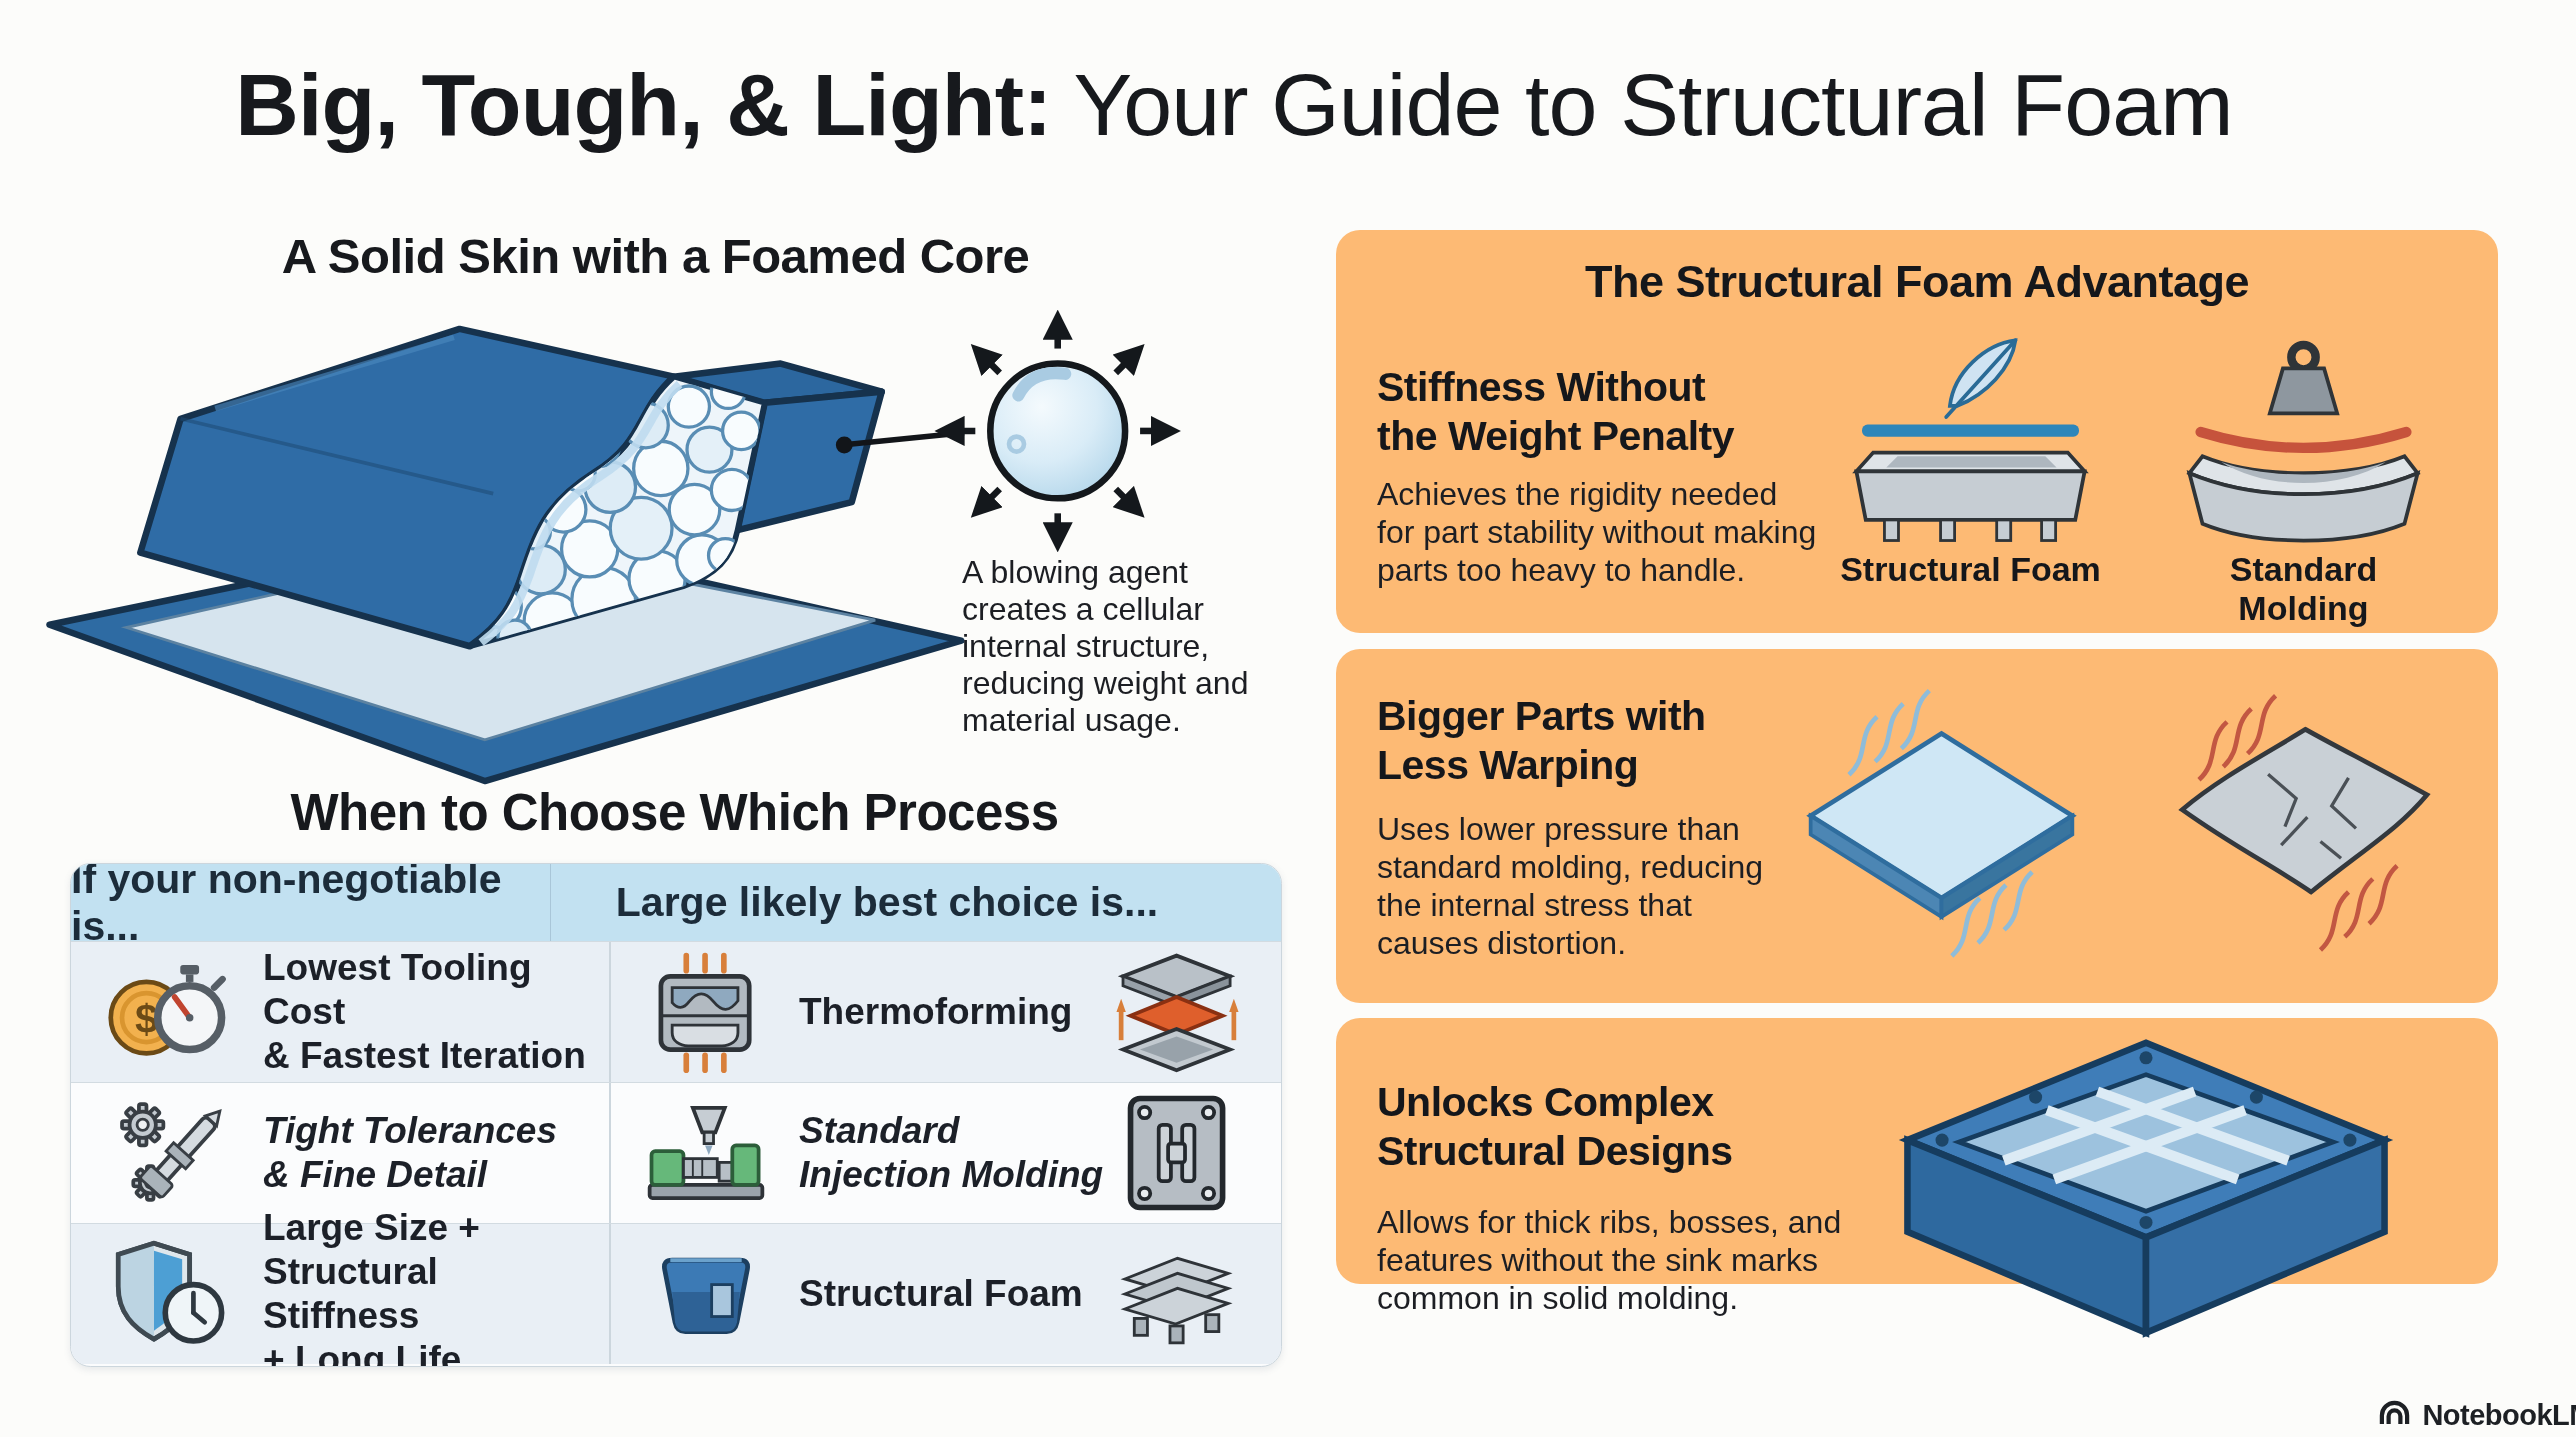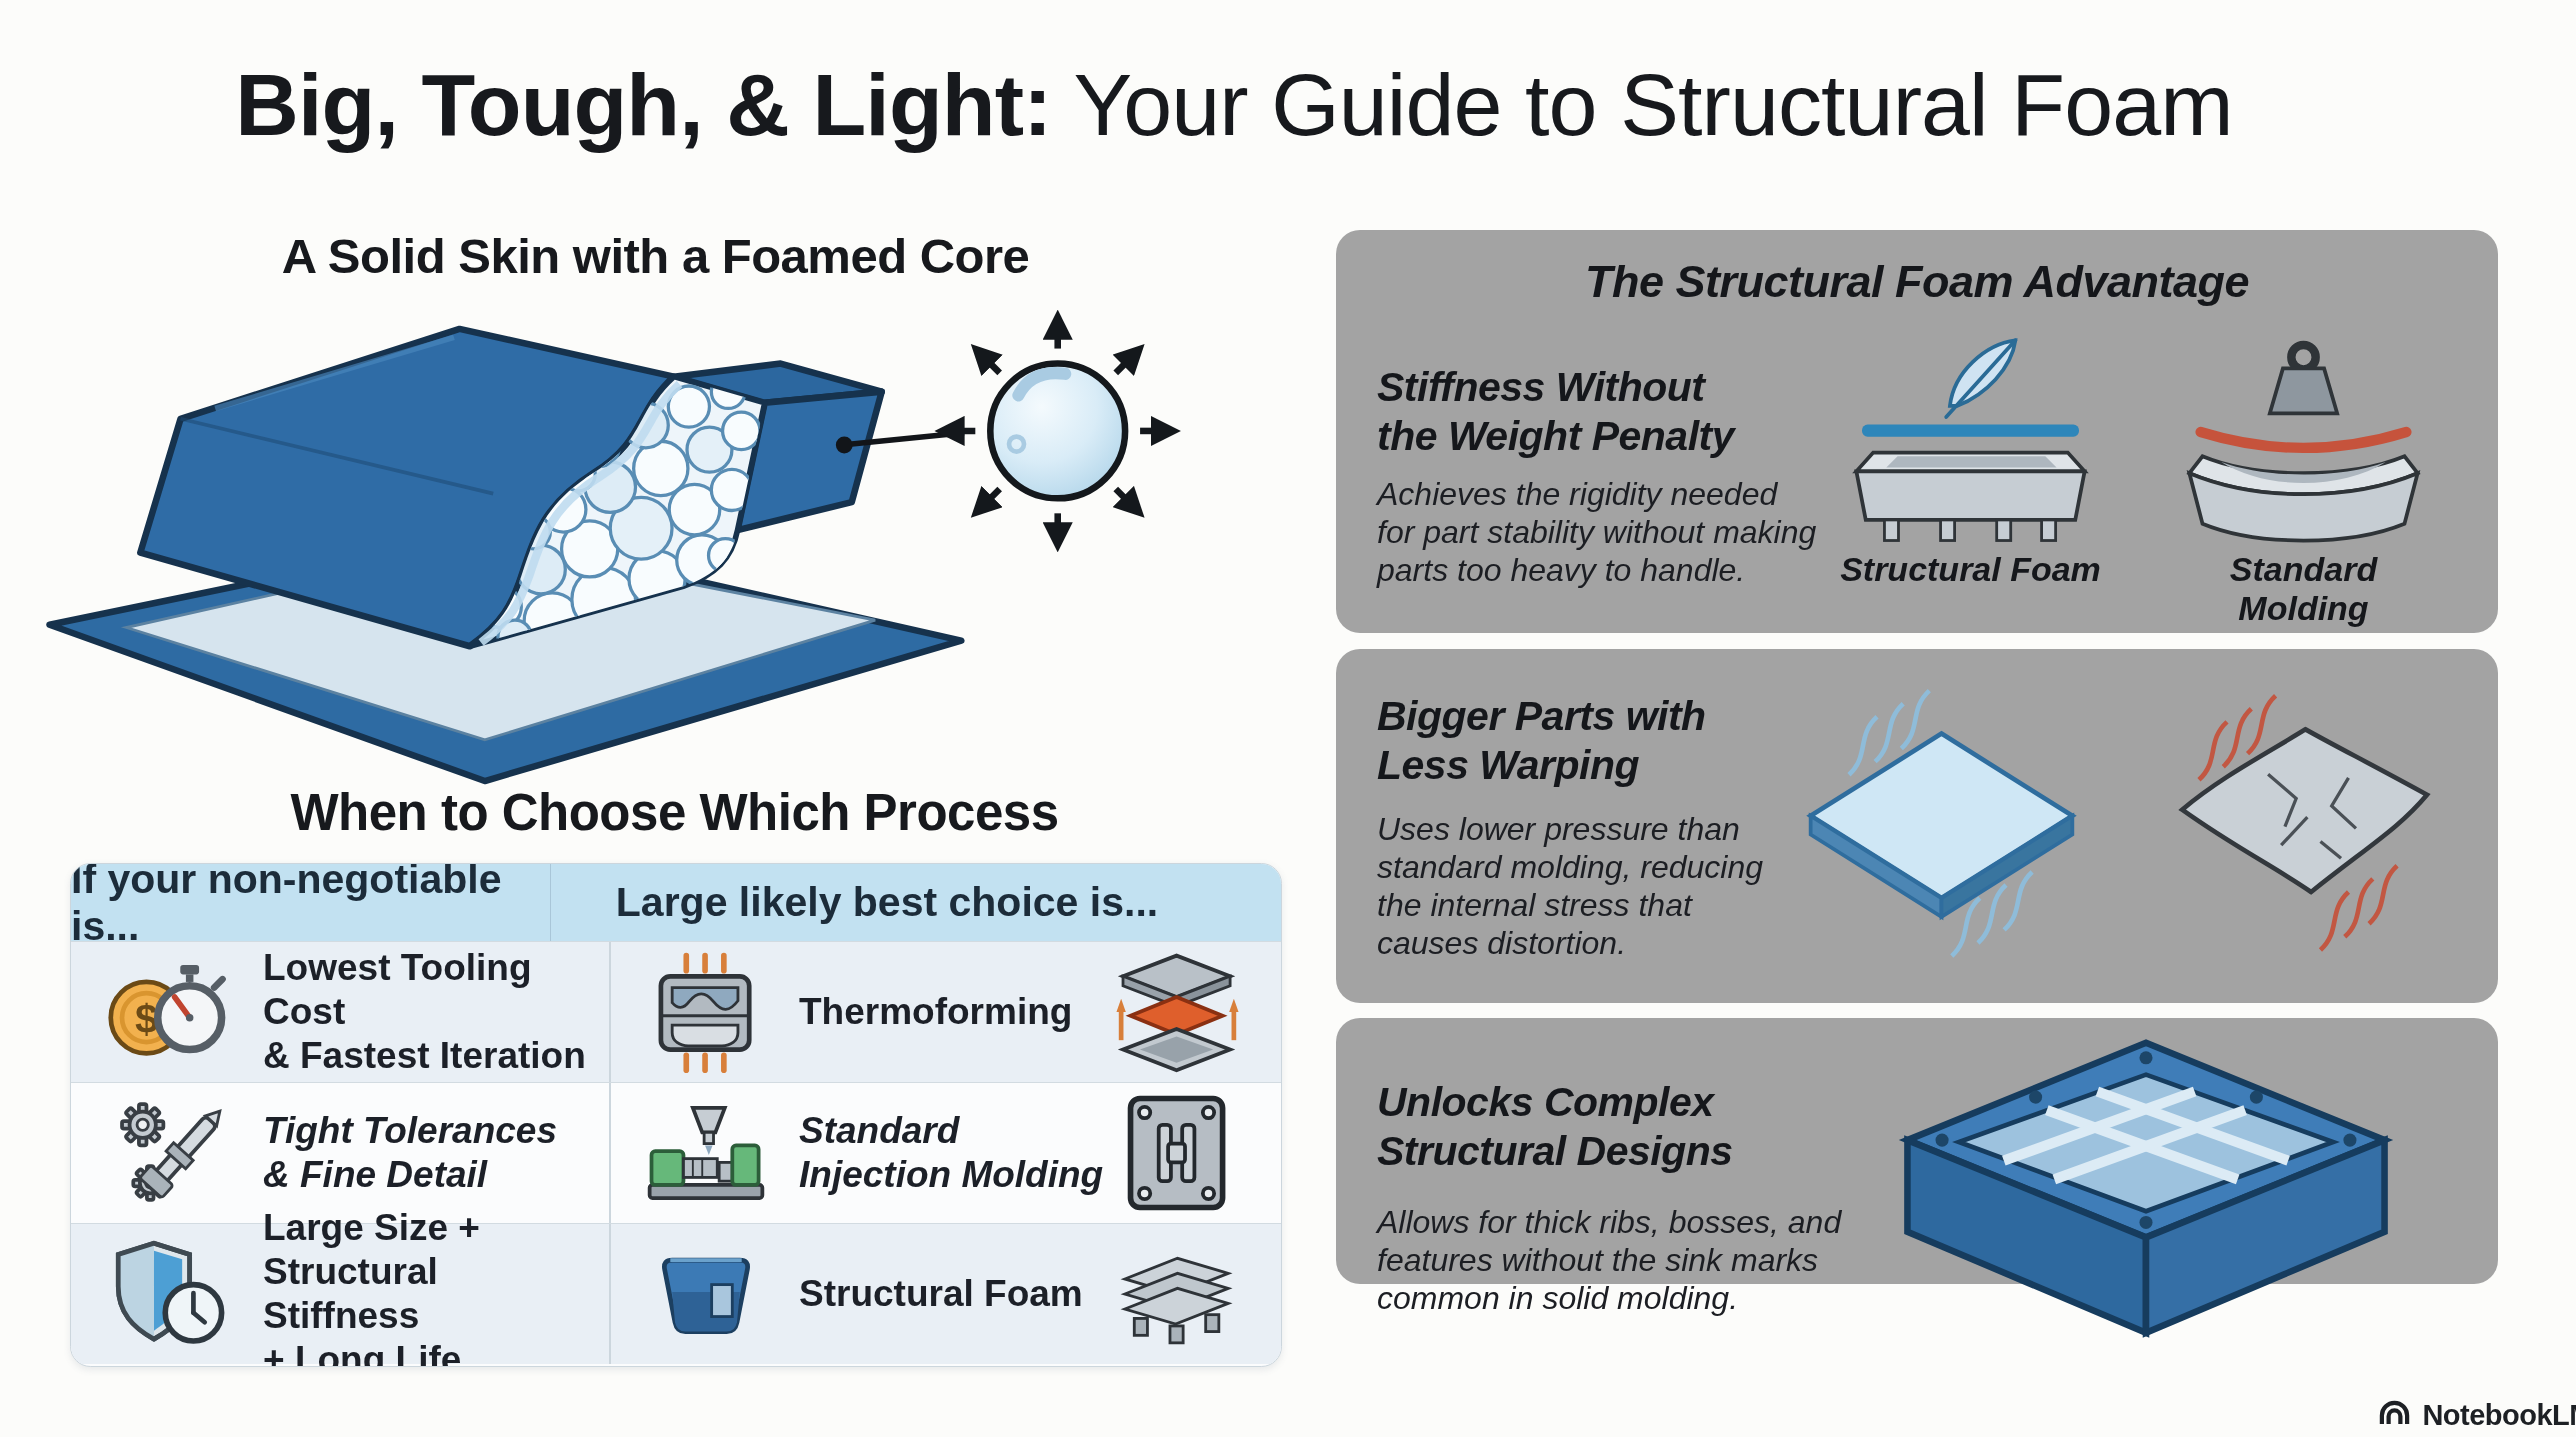--- a/index.html
+++ b/index.html
@@ -37,21 +37,21 @@
   .cell-icon { position:absolute; top:50%; transform:translateY(-50%); }
   .need-icon   { left:36px;  width:124px; height:124px; }
   .choice-icon { left:573px; width:124px; height:124px; }
   .result-icon { left:1041px; width:131px; height:124px; }
   .need-text, .choice-label { position:absolute; top:50%; transform:translateY(-50%);
             font-size:37px; font-weight:bold; line-height:44px; white-space:pre-line; color:#1c2028; }
   .need-text   { left:192px; width:337px; }
   .choice-label{ left:728px; width:309px; }
 
   
-  .card { position:absolute; left:1336px; width:1162px; background:#a3a3a3; border-radius:24px;font-style:italic; }
+  .card { position:absolute; left:1336px; width:1162px; background:#fdba74; border-radius:24px; }
   #card1 { top:230px; height:403px; }
   #card2 { top:649px; height:354px; }
   #card3 { top:1018px; height:266px; }
   #advantage-heading { position:absolute; top:26px; left:0; width:100%; text-align:center;
             font-size:45px; font-weight:bold; letter-spacing:-0.5px; color:#15171b; }
   .card h3 { position:absolute; left:41px; font-size:41px; font-weight:bold; line-height:49px;
             white-space:pre-line; color:#15171b; letter-spacing:-0.5px; }
   .card .body { position:absolute; left:41px; font-size:32px; line-height:38px;
             white-space:pre-line; color:#1c1e23; }
   #card1 h3 { top:133px; }  #card1 .body { top:245px; }
@@ -155,20 +155,25 @@
       <line x1="1100" y1="280" x2="1100" y2="312"></line>
       <line x1="1012" y1="192" x2="978" y2="192"></line>
       <line x1="1188" y1="192" x2="1222" y2="192"></line>
       <line x1="1038" y1="130" x2="1014" y2="106"></line>
       <line x1="1162" y1="130" x2="1186" y2="106"></line>
       <line x1="1038" y1="254" x2="1014" y2="278"></line>
       <line x1="1162" y1="254" x2="1186" y2="278"></line>
     </g>
   </svg>
 
+  <p class="caption">A blowing agent
+creates a cellular
+internal structure,
+reducing weight and
+material usage.</p>
 
   <h2 class="sec-heading" id="process-heading">When to Choose Which Process</h2>
 
   <div class="ptable">
     <div class="thead">
       <div class="th1">If your non-negotiable is...</div>
       <div class="th2">Large likely best choice is...</div>
     </div>
 
     <div class="prow tint">

